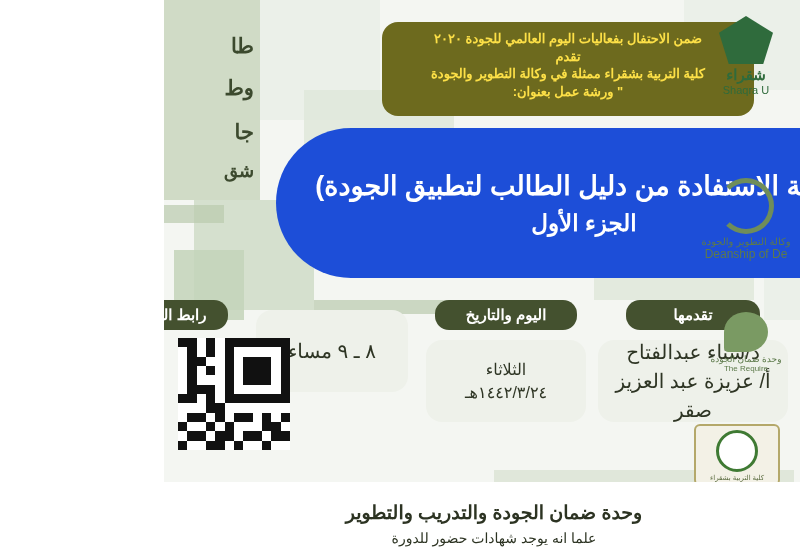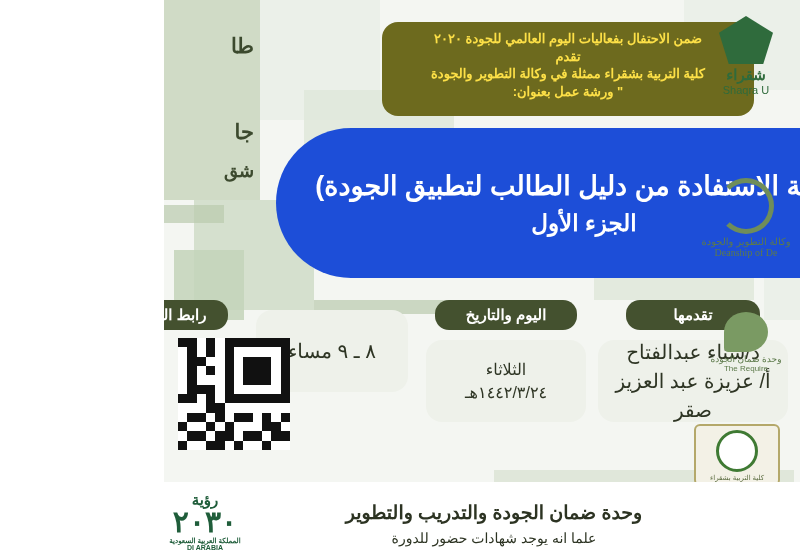--- a/index.html
+++ b/index.html
@@ -252,21 +252,21 @@
   }
   .logo-dev .ring {
     width: 46px;
     height: 46px;
     margin: 0 auto;
     border: 5px solid #6f8d5a;
     border-radius: 50%;
     border-left-color: transparent;
   }
   .logo-dev .cap-ar { font-size: 10px; color: #5d7a4b; margin-top: 2px; }
-  .logo-dev .cap-en { font-size: 10px; color: #5d7a4b; font-family: Liberation Serif, serif; }
+  .logo-dev .cap-en { font-size: 12px; color: #5d7a4b; }
 
   .logo-qual {
     position: absolute;
     right: 8px;
     top: 312px;
     width: 92px;
     text-align: center;
   }
   .logo-qual .leafm {
     width: 44px;
@@ -326,20 +326,21 @@
     <div class="bg-tile tile-b" style="left:430px;top:230px;width:160px;height:70px;"></div>
     <div class="bg-tile tile-a" style="left:600px;top:240px;width:110px;height:80px;"></div>
     <div class="bg-tile tile-c" style="left:660px;top:430px;width:80px;height:60px;"></div>
     <div class="green-block-left"></div>
     <div class="green-stripe" style="left:0;top:205px;width:60px;height:18px;"></div>
     <div class="green-stripe" style="left:150px;top:300px;width:180px;height:14px;"></div>
     <div class="green-stripe" style="left:330px;top:470px;width:300px;height:12px;opacity:.35;"></div>
   </div>
 
   <div class="left-frag" style="top:30px;">طا</div>
+  <div class="left-frag" style="top:72px;">وط</div>
   <div class="left-frag" style="top:116px;">جا</div>
   <div class="left-frag" style="top:158px;font-size:18px;">شق</div>
 
   <div class="top-banner">
     <div class="tb-1">ضمن الاحتفال بفعاليات اليوم العالمي للجودة ٢٠٢٠</div>
     <div class="tb-2">تقدم</div>
     <div class="tb-3">كلية التربية بشقراء ممثلة في وكالة التطوير والجودة</div>
     <div class="tb-4">" ورشة عمل بعنوان:</div>
   </div>
 
@@ -543,21 +544,15 @@
   <div class="logo-edu">
     <div class="seal"></div>
     <div class="cap">كلية التربية بشقراء</div>
   </div>
 
   <div class="bottom-bar">
     <div class="bottom-text">
       <div class="bottom-line1">وحدة  ضمان الجودة والتدريب  والتطوير</div>
       <div class="bottom-line2">علما انه يوجد شهادات حضور  للدورة</div>
     </div>
-    <div class="vision-logo">
-      <div class="vision-top">رؤية</div>
-      <div class="vision-30">٢٠٣٠</div>
-      <div class="vision-sub">المملكة العربية السعودية</div>
-      <div class="vision-sub">DI ARABIA</div>
-    </div>
   </div>
 
 </div>
 
 </body></html>

